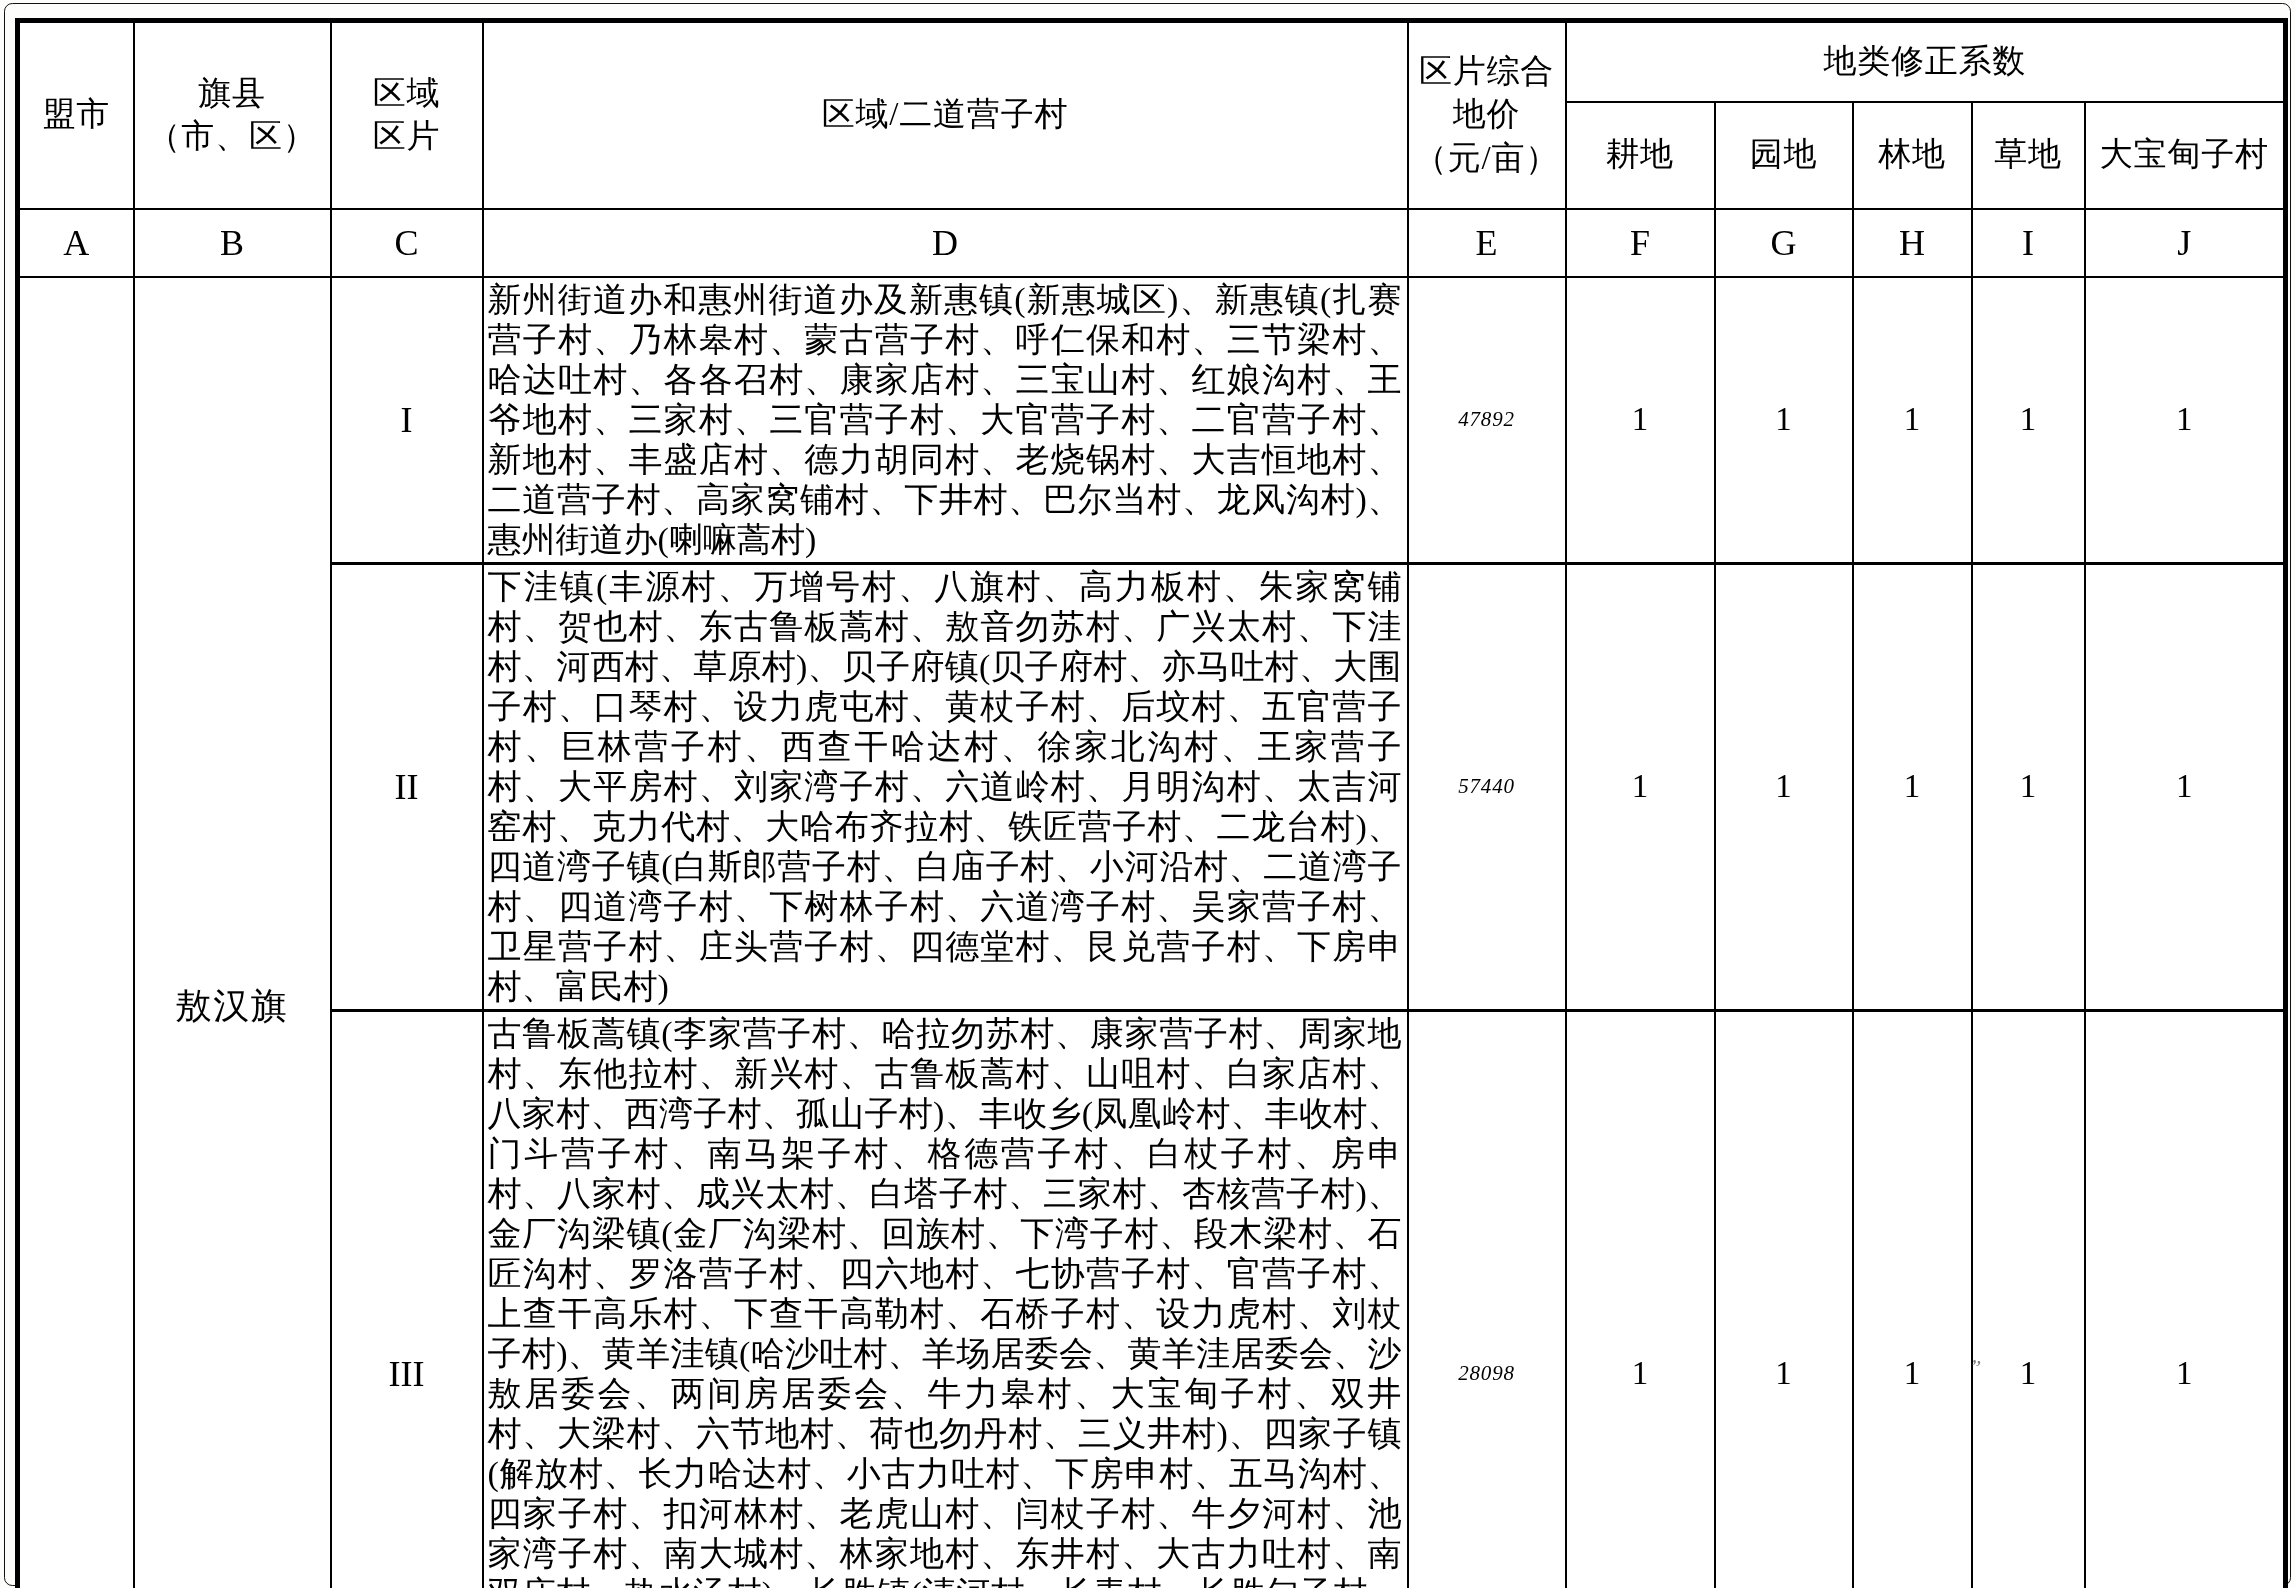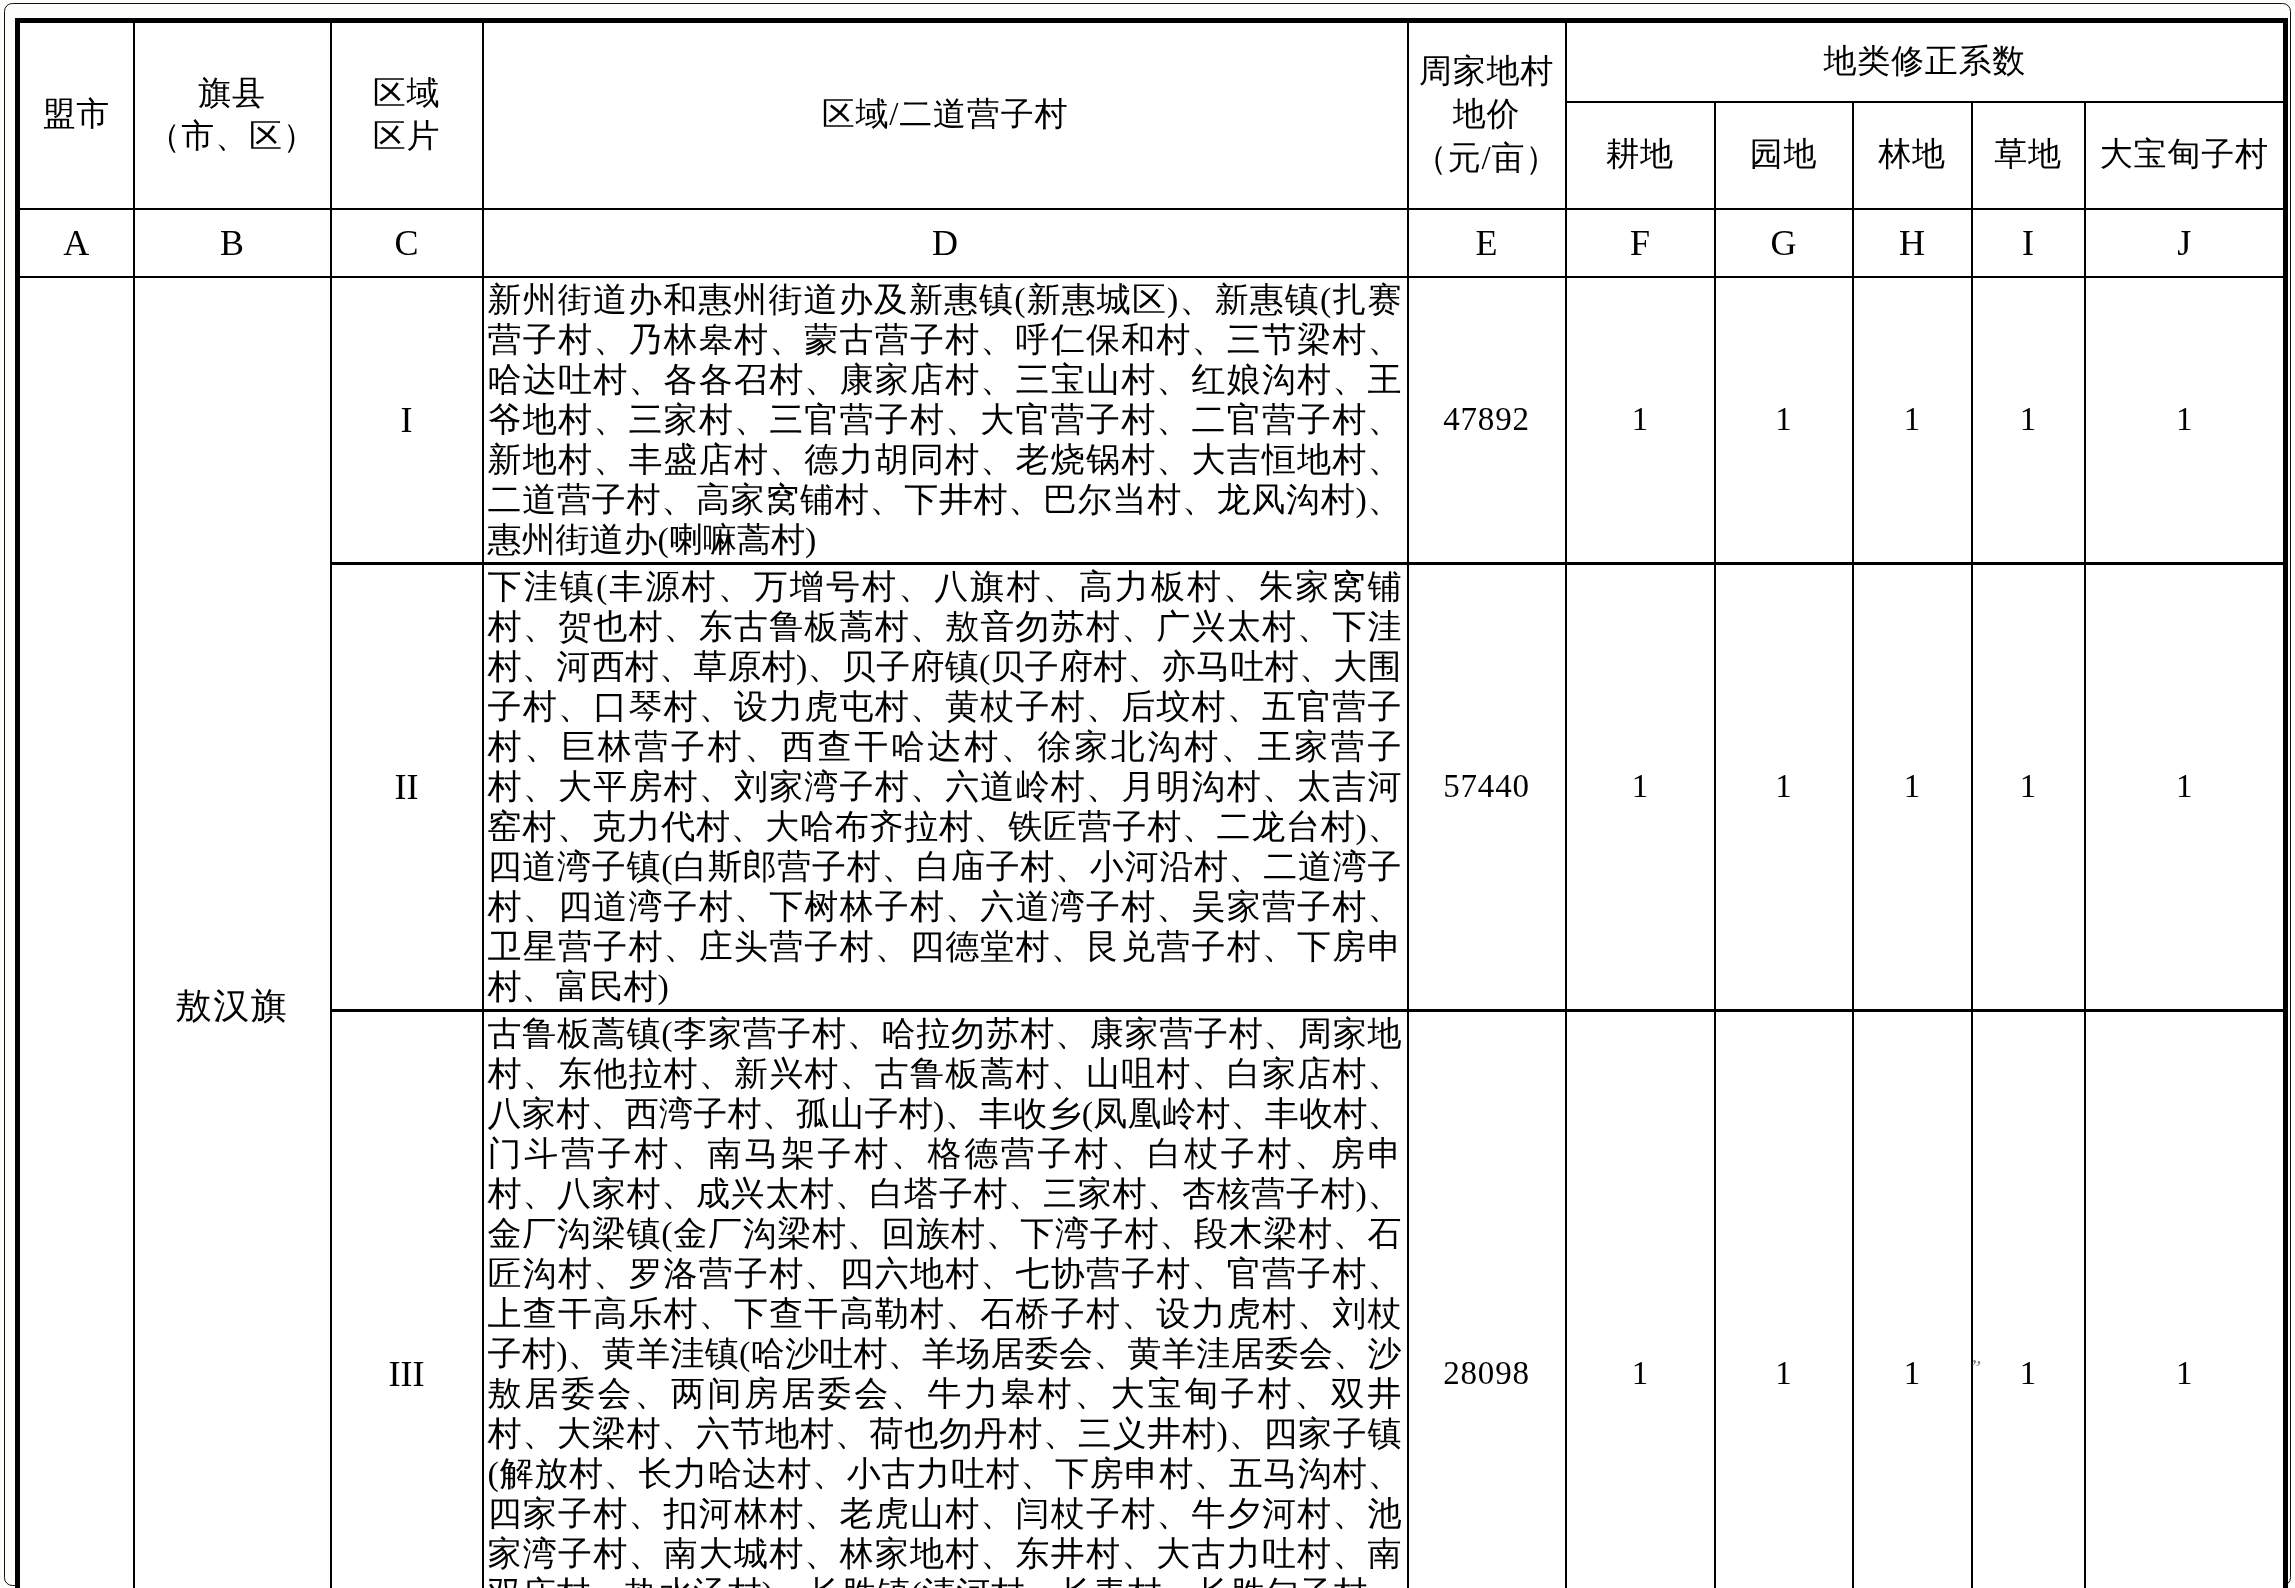--- a/index.html
+++ b/index.html
@@ -34,21 +34,21 @@
   tr.zone-row>td{border-bottom-width:3.3px;}
   .hdr{font-size:33px;line-height:1.32;white-space:pre-line;letter-spacing:0.8px;}
   .letter{font-size:36px;line-height:1;}
   .desc{
     text-align:justify;vertical-align:top;
     font-size:34px;line-height:40px;
     padding:2.5px 5px 1.7px 4.1px;
     letter-spacing:0px;
   }
   .zone{font-size:36px;}
-  .price{font-size:33px;letter-spacing:0.8px;}
+  .price{font-size:21px;letter-spacing:0.8px;font-style:italic;}
   .coef{font-size:33px;}
   .banner-name{font-size:36px;letter-spacing:1.7px;}
   .artifact{
     position:absolute;font-size:21.5px;color:#555;opacity:.75;
     transform:rotate(12deg);
   }
 </style>
 </head>
 <body>
 
@@ -70,21 +70,21 @@
     </colgroup>
 
     <thead>
       <tr class="head-top" style="height:81px;">
         <th class="hdr" rowspan="2">盟市</th>
         <th class="hdr" rowspan="2">旗县
 （市、区）</th>
         <th class="hdr" rowspan="2">区域
 区片</th>
         <th class="hdr" rowspan="2">区域/二道营子村</th>
-        <th class="hdr" rowspan="2">周家地村
+        <th class="hdr" rowspan="2">区片综合
 地价
 （元/亩）</th>
         <th class="hdr" colspan="5">地类修正系数</th>
       </tr>
       <tr class="head-main" style="height:107px;">
         <th class="hdr">耕地</th>
         <th class="hdr">园地</th>
         <th class="hdr">林地</th>
         <th class="hdr">草地</th>
         <th class="hdr">大宝甸子村</th>

